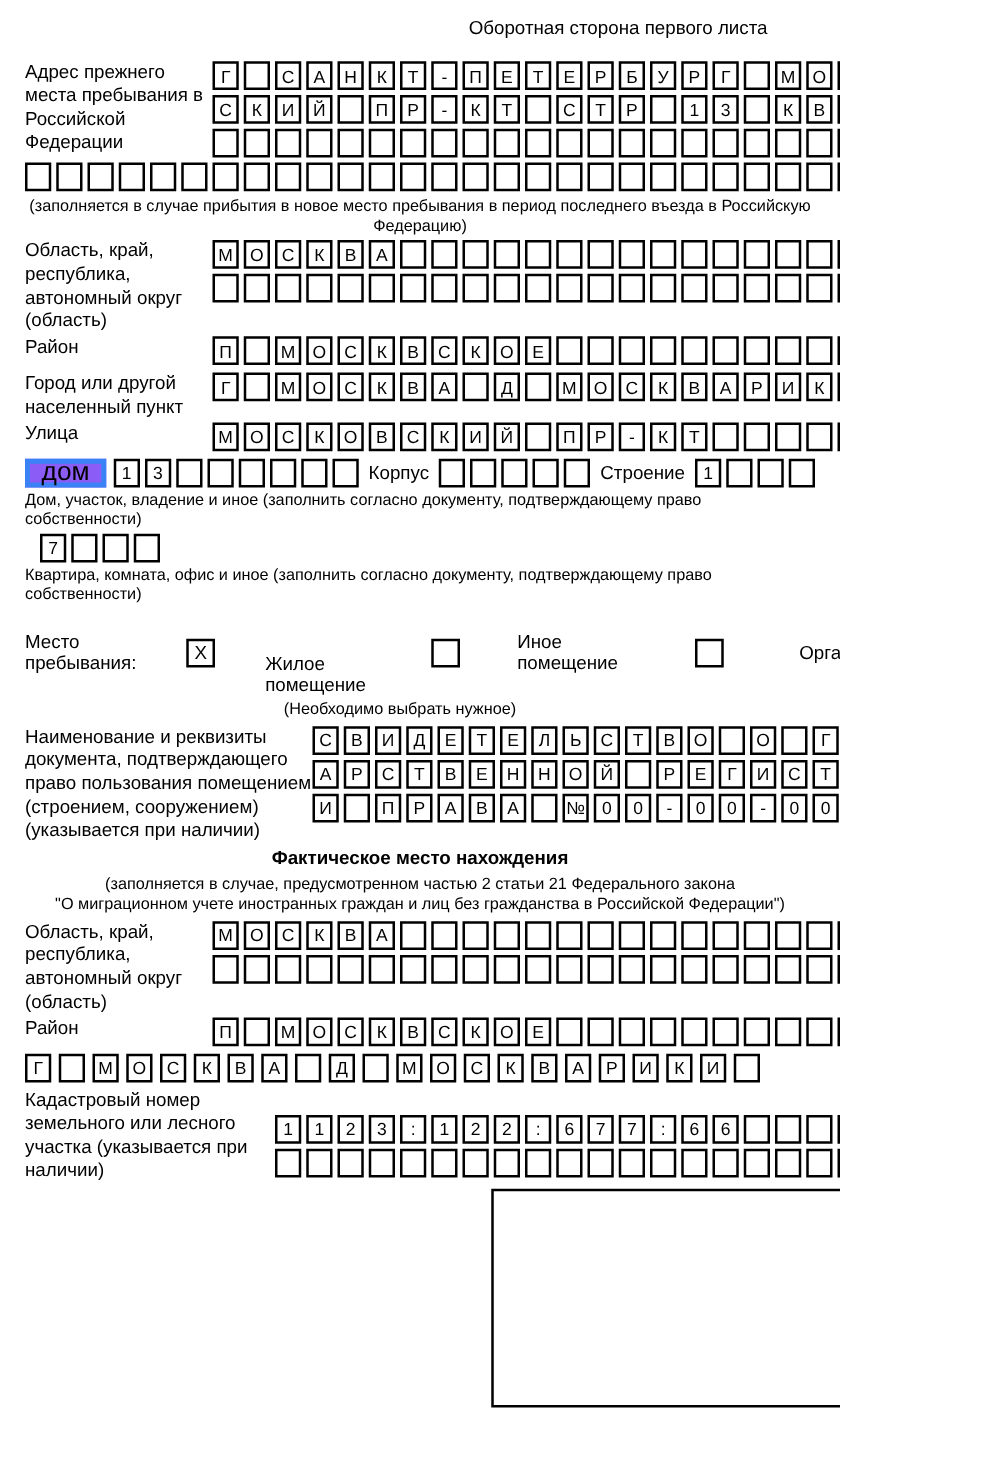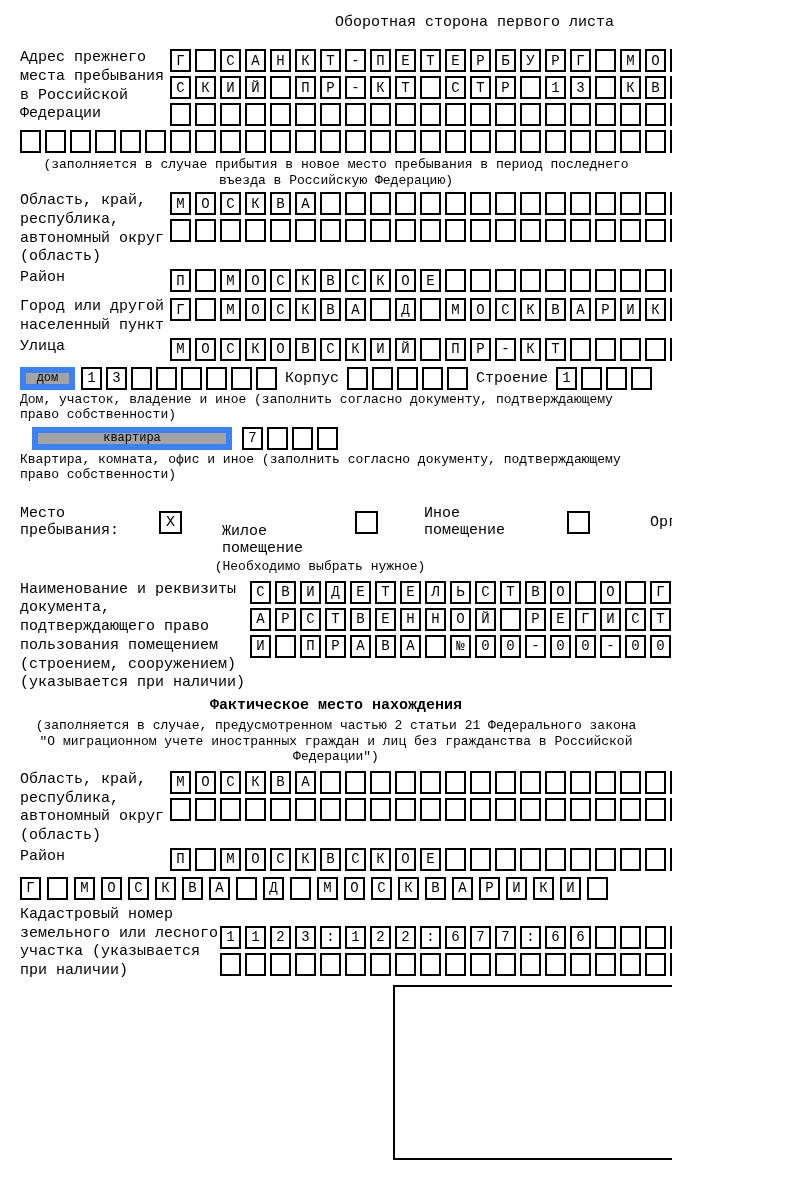--- a/index.html
+++ b/index.html
@@ -3,21 +3,21 @@
 <meta charset="utf-8">
 <style>
   * { box-sizing: border-box; margin: 0; padding: 0; }
   html, body { background: #ffffff; }
   .page {
     position: relative;
     width: 672px;
     height: 1180px;
     background: #ffffff;
     color: #000;
-    font-family: Liberation Mono, monospace;
+    font-family: Liberation Sans, sans-serif;
     padding: 14px 20px 0 20px;
     overflow: hidden;
   }
   .hdr {
     text-align: right;
     padding-right: 38px;
     font-size: 15px;
     margin-bottom: 18px;
   }
   .flexrow { display: flex; align-items: flex-start; }
@@ -31,23 +31,23 @@
   .cellrow.gap6 { column-gap: 6px; }
   .cell {
     width: 21px; height: 23px;
     border: 2px solid #000;
     display: inline-flex; align-items: center; justify-content: center;
     font-size: 14px; line-height: 1;
     flex: 0 0 21px;
     background: #fff;
   }
   .widebox {
-    height: 23px; border: 6px solid #3b82f6;
+    height: 23px; border: 4px solid #3b82f6;
     display: inline-flex; align-items: center; justify-content: center;
-    font-size: 12px; background: #a3a3a3;
+    font-size: 21px; background: #8b5cf6;
   }
   .inline-lbl { font-size: 15px; line-height: 23px; padding: 0 8px; white-space: nowrap; }
   .caption { font-size: 13px; line-height: 1.2; }
   .center { text-align: center; }
   .mb2 { margin-bottom: 2px; }
   .mb4 { margin-bottom: 4px; }
   .mb6 { margin-bottom: 6px; }
   .sect-title { font-size: 16px; font-weight: bold; text-align: center; margin: 2px 0 8px 0; }
   .sub-title { font-size: 15px; font-weight: bold; text-align: center; margin: 4px 0 4px 0; }
   .chk {
@@ -362,21 +362,20 @@
     <div class="cellrow" style="margin-bottom:0;">
         <span class="cell">1</span>
         <span class="cell"></span>
         <span class="cell"></span>
         <span class="cell"></span>
       </div>
   </div>
   <div class="caption mb4">Дом, участок, владение и иное (заполнить согласно документу, подтверждающему право собственности)</div>
 
   <div class="flexrow mb2" style="padding-left:12px;">
-    <span class="widebox" style="width:200px; margin-right:10px;">квартира</span>
     <div class="cellrow" style="margin-bottom:0;">
         <span class="cell">7</span>
         <span class="cell"></span>
         <span class="cell"></span>
         <span class="cell"></span>
       </div>
   </div>
   <div class="caption mb4">Квартира, комната, офис и иное (заполнить согласно документу, подтверждающему право собственности)</div>
 
   <div class="stayrow">

